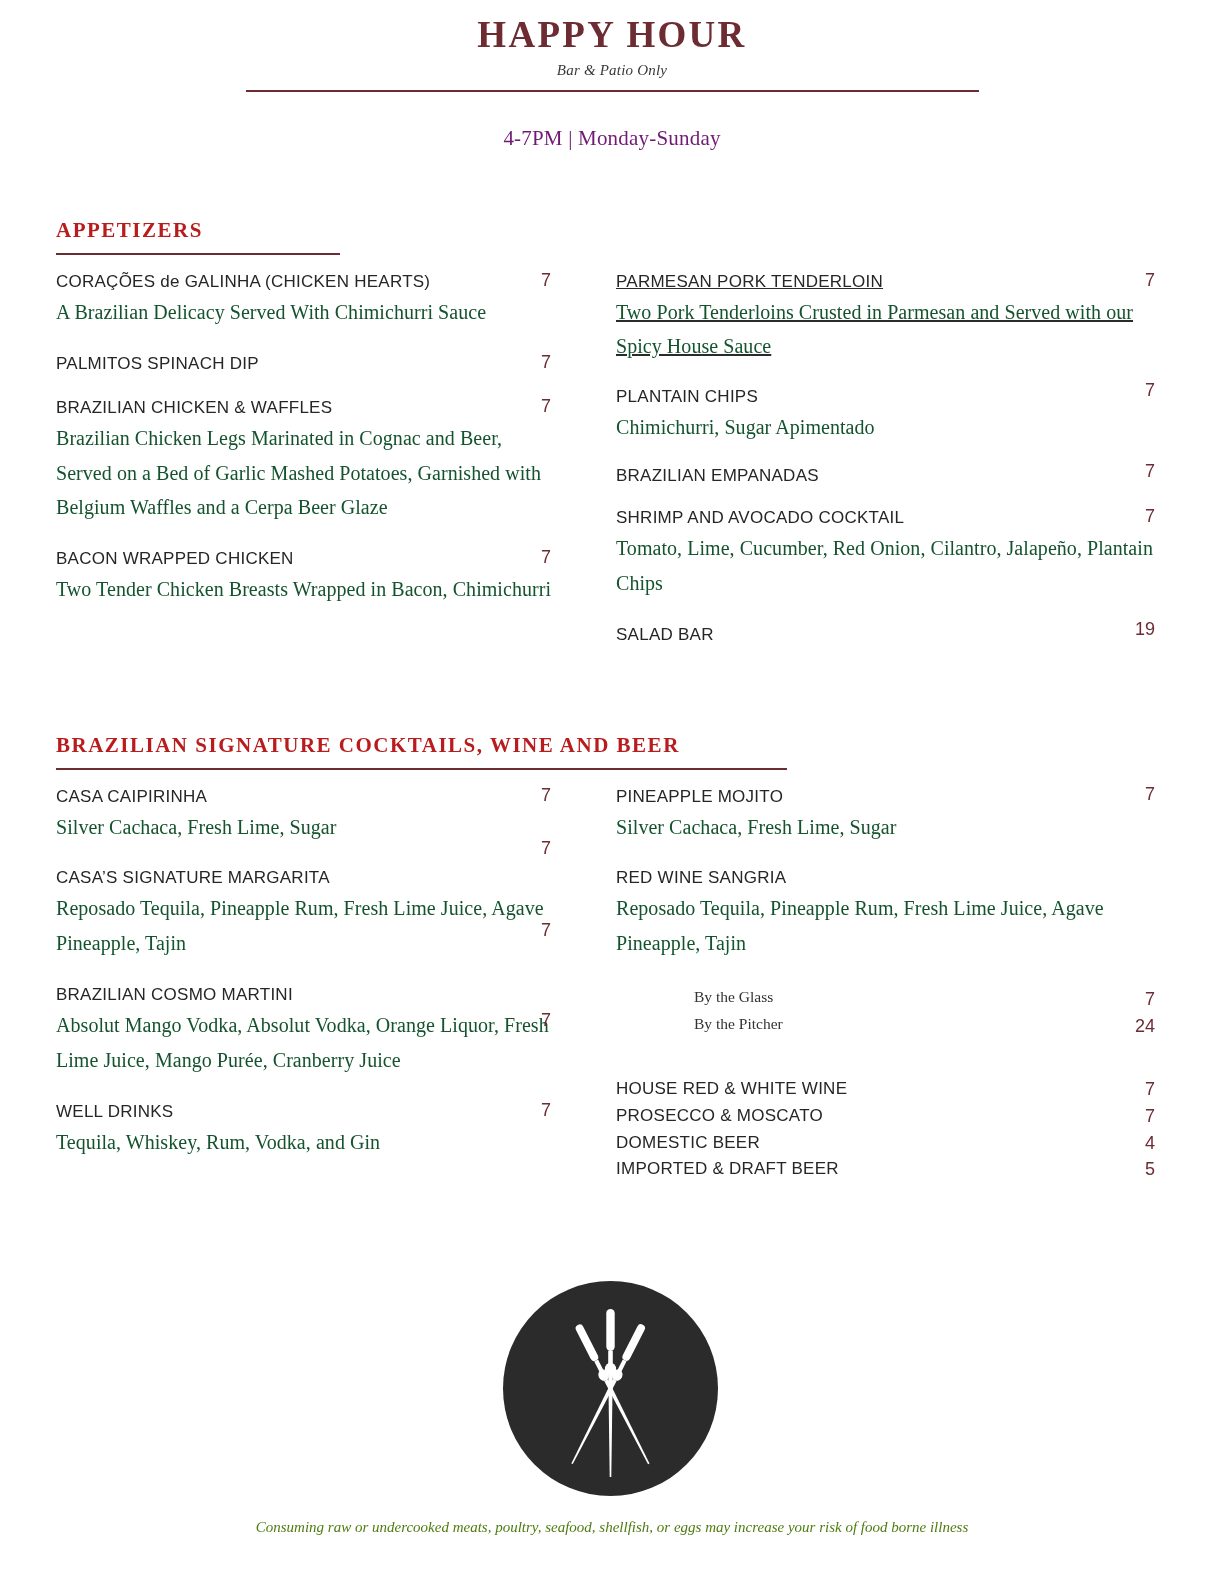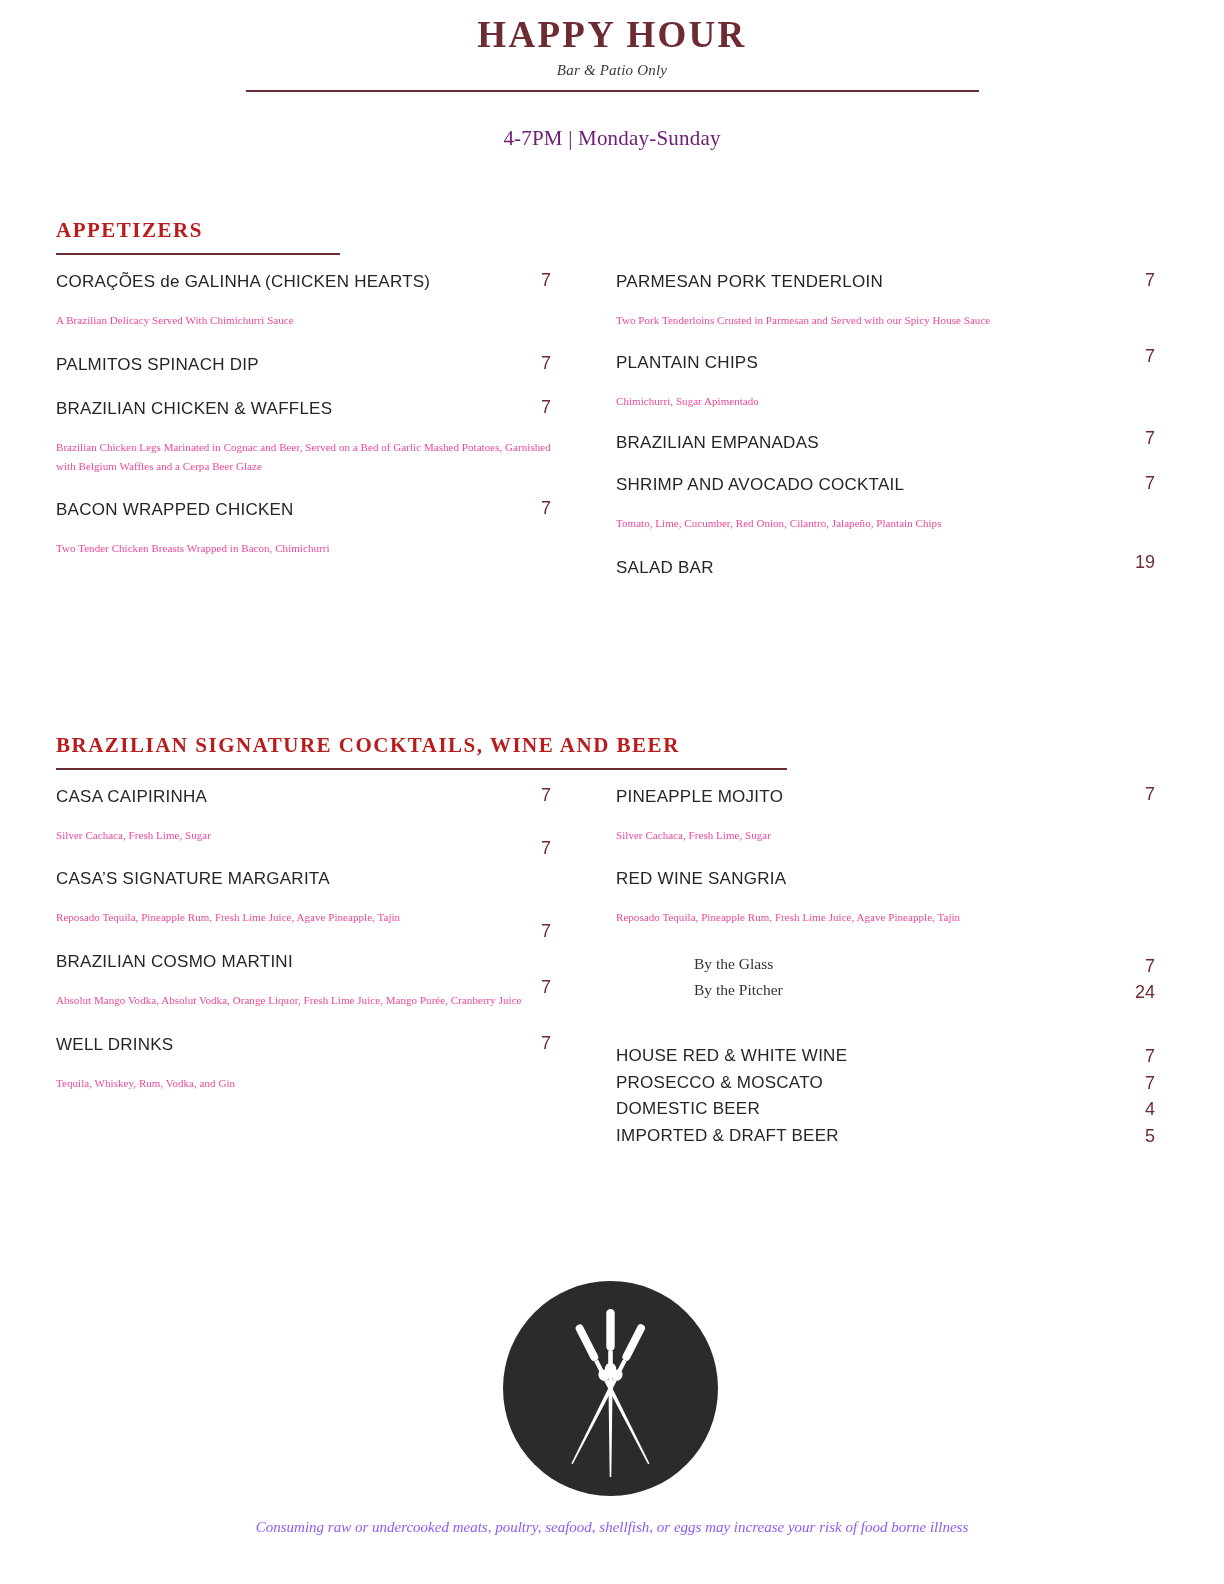--- a/index.html
+++ b/index.html
@@ -102,24 +102,24 @@
     font-family: "Liberation Sans", sans-serif;
     font-size: 17px;
     font-weight: normal;
     letter-spacing: .25px;
     color: #262626;
     white-space: nowrap;
   }
 
   .item-desc {
     font-family: "Liberation Serif", serif;
-    font-size: 11px;
-    color: #ec4899;
+    font-size: 20px;
+    color: #14532d;
     line-height: 1.72;
-    margin-top: 19px;
+    margin-top: 3px;
     letter-spacing: .05px;
   }
 
   .price {
     position: absolute;
     font-family: "Liberation Sans", sans-serif;
     font-size: 18px;
     color: #6d2b32;
     text-align: right;
     width: 46px;
@@ -157,21 +157,21 @@
   
   .footer {
     position: absolute;
     left: 0;
     top: 1519px;
     width: 1224px;
     text-align: center;
     font-family: "Liberation Serif", serif;
     font-style: italic;
     font-size: 15px;
-    color: #8b5cf6;
+    color: #4d7c0f;
   }
 </style>
 </head>
 <body>
 
 <div class="page-header">
   <div class="title">HAPPY HOUR</div>
   <div class="subtitle">Bar &amp; Patio Only</div>
   <div class="header-rule"></div>
   <div class="hours">4-7PM | Monday-Sunday</div>
@@ -205,21 +205,21 @@
       <div class="item" style="margin-top:24px;">
         <div class="item-name">BACON WRAPPED CHICKEN</div>
         <div class="item-desc">Two Tender Chicken Breasts Wrapped in Bacon, Chimichurri</div>
         <div class="price" style="top:-2px;">7</div>
       </div>
 
     </div>
 
     <div class="col col-right">
 
-      <div class="item" style="margin-top:0px;">
+      <div class="item" style="margin-top:0px;text-decoration:underline;">
         <div class="item-name">PARMESAN PORK TENDERLOIN</div>
         <div class="item-desc">Two Pork Tenderloins Crusted in Parmesan and Served with our Spicy House Sauce</div>
         <div class="price" style="top:-2px;">7</div>
       </div>
 
       <div class="item" style="margin-top:23px;">
         <div class="item-name">PLANTAIN CHIPS</div>
         <div class="item-desc">Chimichurri, Sugar Apimentado</div>
         <div class="price" style="top:-7px;">7</div>
       </div>

